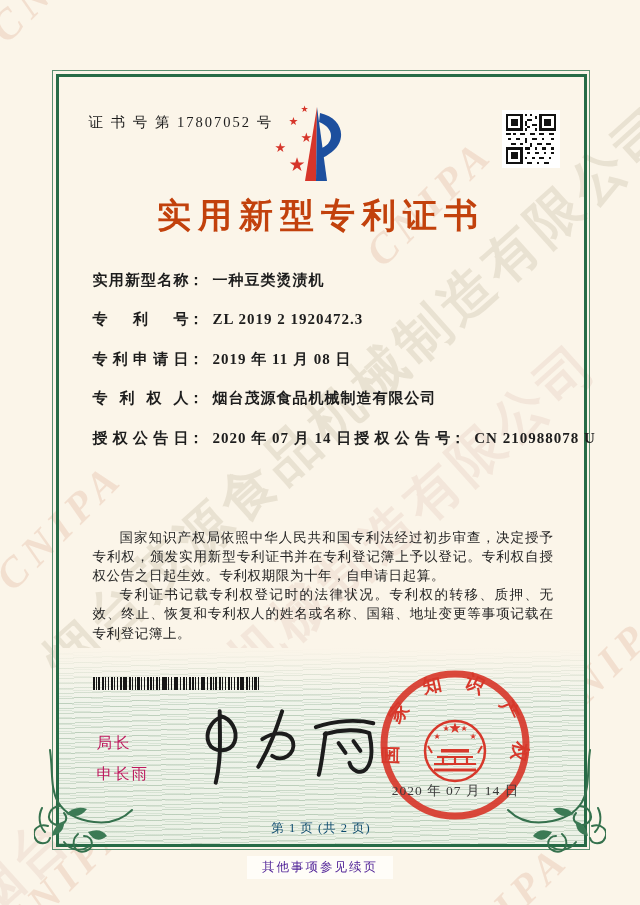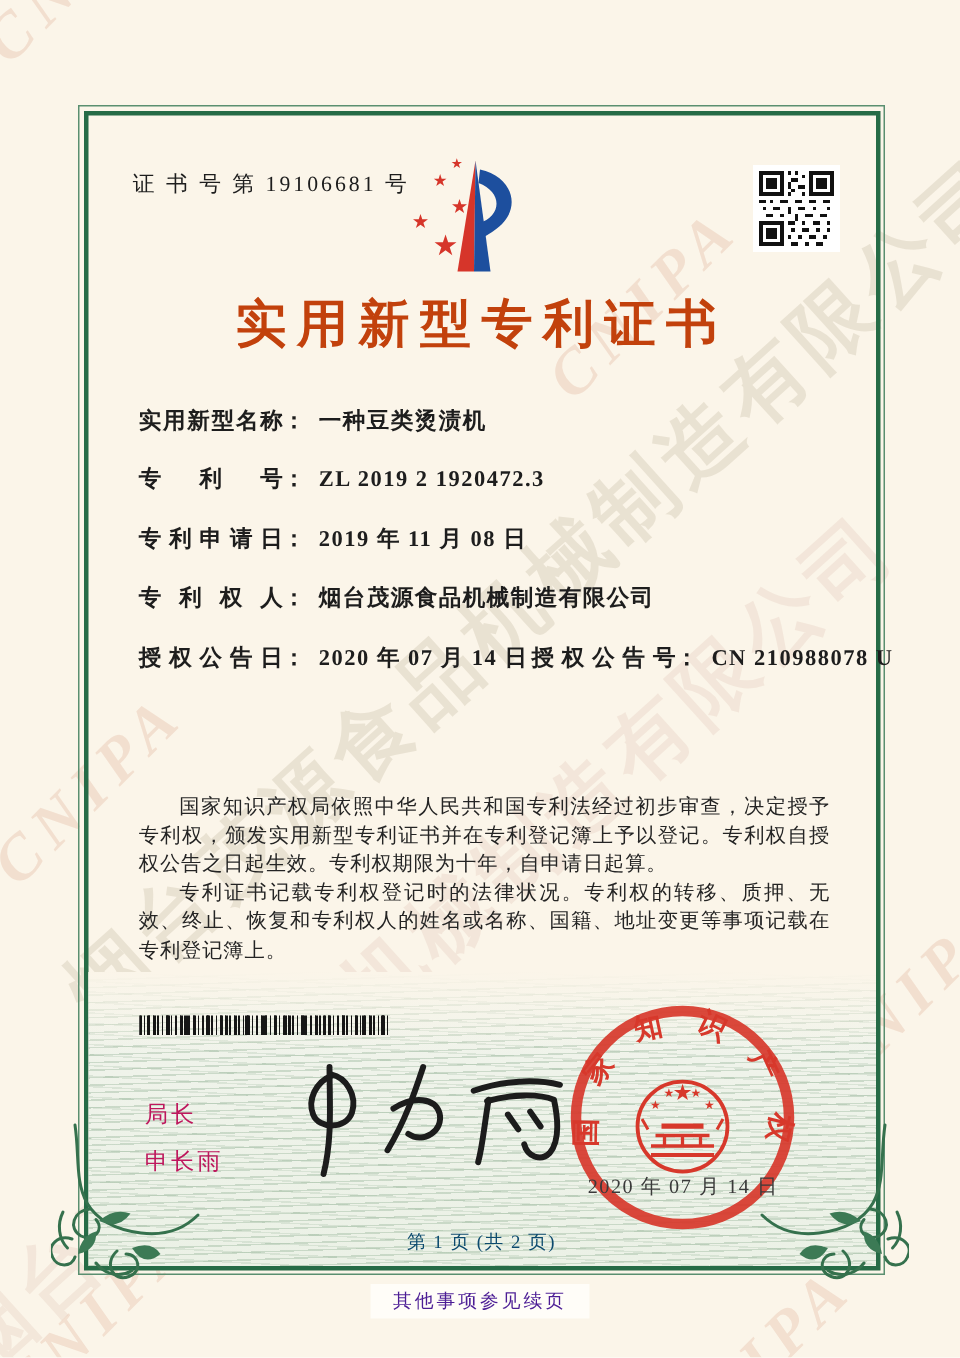--- a/index.html
+++ b/index.html
@@ -90,21 +90,21 @@
   <div class="wm wm-cnipa" style="left:-8px;top:916px;">CNIPA</div>
   <div class="wm wm-cnipa" style="left:432px;top:948px;">CNIPA</div>
   <div class="wm wm-co" style="left:28px;top:642px;">烟台茂源食品机械制造有限公司</div>
   <div class="wm wm-co wm-co2" style="left:-50px;top:880px;">烟台茂源食品机械制造有限公司</div>
 
   <div class="frame">
     <div class="frame-in">
 
       <div class="waves"></div>
 
-      <div class="cert-no">证 书 号 第 19106681 号</div>
+      <div class="cert-no">证 书 号 第 17807052 号</div>
 
       <div class="logo">
         <span class="star" style="left:36px;top:2px;font-size:9px;">★</span>
         <span class="star" style="left:24px;top:13px;font-size:11px;">★</span>
         <span class="star" style="left:36px;top:28px;font-size:13px;">★</span>
         <span class="star" style="left:10px;top:38px;font-size:13px;">★</span>
         <span class="star" style="left:24px;top:52px;font-size:19px;">★</span>
         <svg width="82" height="86" viewBox="0 0 82 86">
           <polygon points="52,4 40,78 51,78" fill="#d6352a"></polygon>
           <polygon points="52,4 51,78 62,78" fill="#1d4f9e"></polygon>

